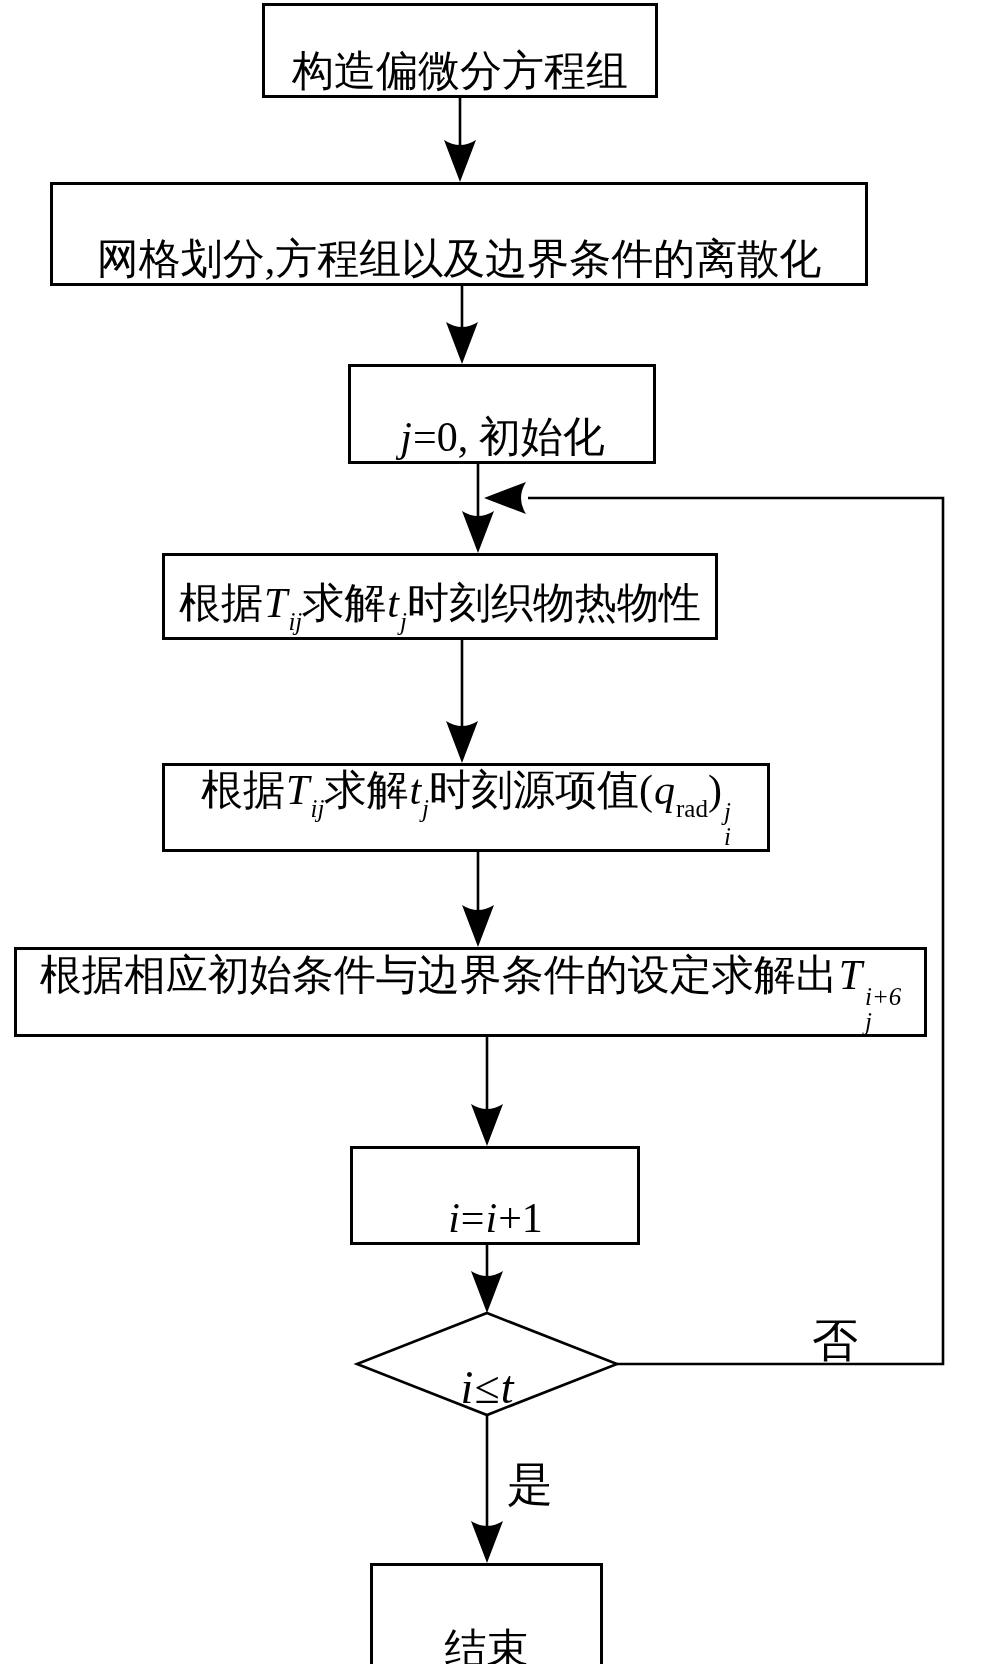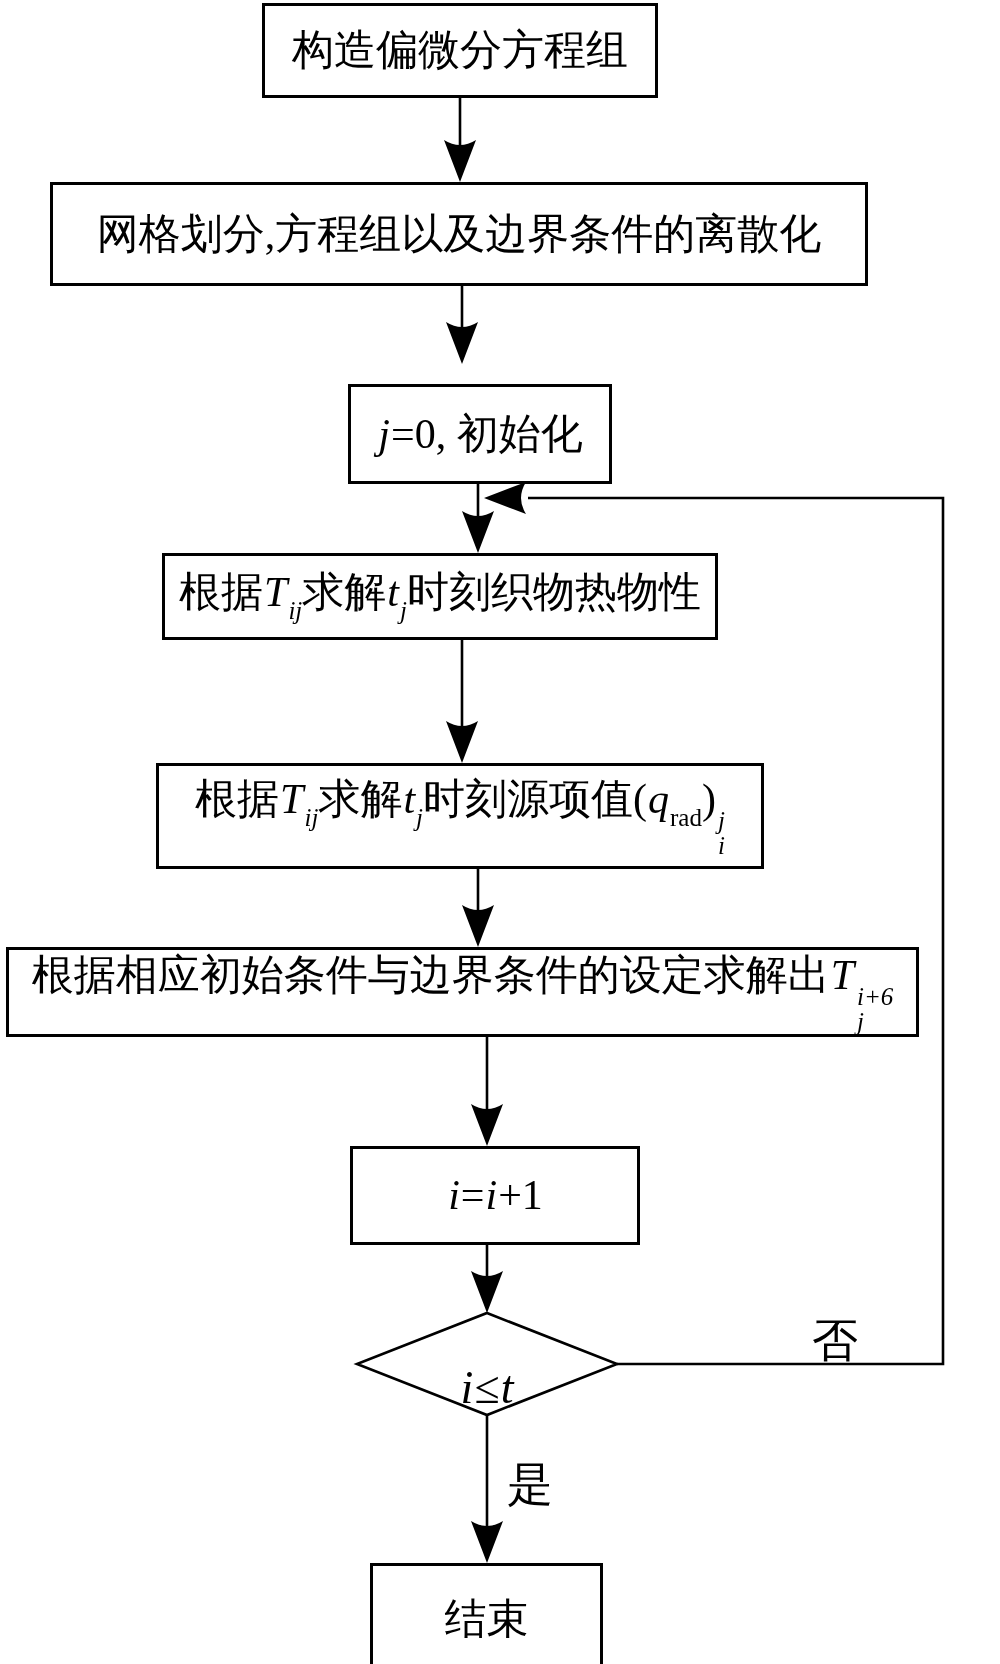--- a/index.html
+++ b/index.html
@@ -11,21 +11,21 @@
     font-family:"Liberation Serif","DejaVu Serif",serif;
     color:#000;
     overflow:hidden;
   }
   svg.wires{position:absolute;left:0;top:0;width:1000px;height:1664px;}
   .node{
     position:absolute;
     border:3px solid #000;
     box-sizing:border-box;
     display:flex;
-    align-items:center;
+    align-items:flex-end;
     justify-content:center;
     background:#fff;
     font-size:42px;
     line-height:1.15;
     text-align:center;
     white-space:nowrap;
   }
   .node .label{display:inline-block;}
   .diamond-label{
     position:absolute;
@@ -88,36 +88,36 @@
   </svg>
 
   <div class="node" style="left:262px;top:3px;width:396px;height:95px;">
     <span class="label"><span class="p-plain">构造偏微分方程组</span></span>
   </div>
 
   <div class="node" style="left:50px;top:182px;width:818px;height:104px;">
     <span class="label"><span class="p-plain">网格划分,方程组以及边界条件的离散化</span></span>
   </div>
 
-  <div class="node" style="left:348px;top:384px;width:264px;height:100px;">
+  <div class="node" style="left:348px;top:364px;width:308px;height:100px;">
     <span class="label"><span class="p-it">j</span><span class="p-plain">=0, 初始化</span></span>
   </div>
 
   <div class="node" style="left:162px;top:553px;width:556px;height:87px;">
     <span class="label"><span class="p-plain">根据</span><span class="p-it">T</span><span class="p-sub-it">ij</span><span class="p-plain">求解</span><span class="p-it">t</span><span class="p-sub-it">j</span><span class="p-plain">时刻织物热物性</span></span>
   </div>
 
-  <div class="node" style="left:156px;top:763px;width:608px;height:106px;">
+  <div class="node" style="left:162px;top:763px;width:608px;height:89px;">
     <span class="label"><span class="p-plain">根据</span><span class="p-it">T</span><span class="p-sub-it">ij</span><span class="p-plain">求解</span><span class="p-it">t</span><span class="p-sub-it">j</span><span class="p-plain">时刻源项值(</span><span class="p-it">q</span><span class="p-sub-rm">rad</span><span class="p-plain">)</span><span class="stack">
           <span class="st-sup">j</span>
           <span class="st-sub">i</span>
         </span></span>
   </div>
 
-  <div class="node" style="left:6px;top:947px;width:913px;height:90px;">
+  <div class="node" style="left:14px;top:947px;width:913px;height:90px;">
     <span class="label"><span class="p-plain">根据相应初始条件与边界条件的设定求解出</span><span class="p-it">T</span><span class="stack">
           <span class="st-sup">i+6</span>
           <span class="st-sub">j</span>
         </span></span>
   </div>
 
   <div class="node" style="left:350px;top:1146px;width:290px;height:99px;">
     <span class="label"><span class="p-it">i</span><span class="p-plain">=</span><span class="p-it">i</span><span class="p-plain">+1</span></span>
   </div>
 

